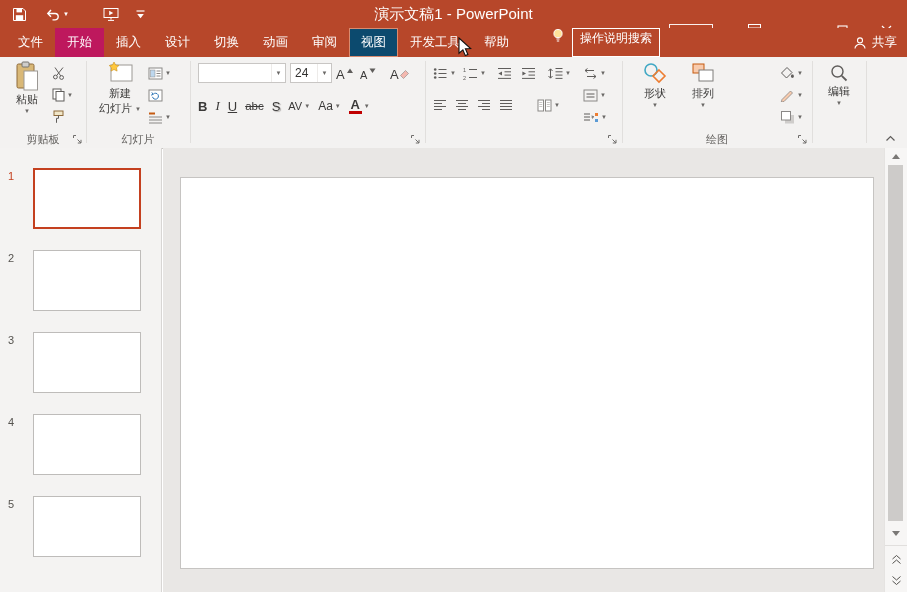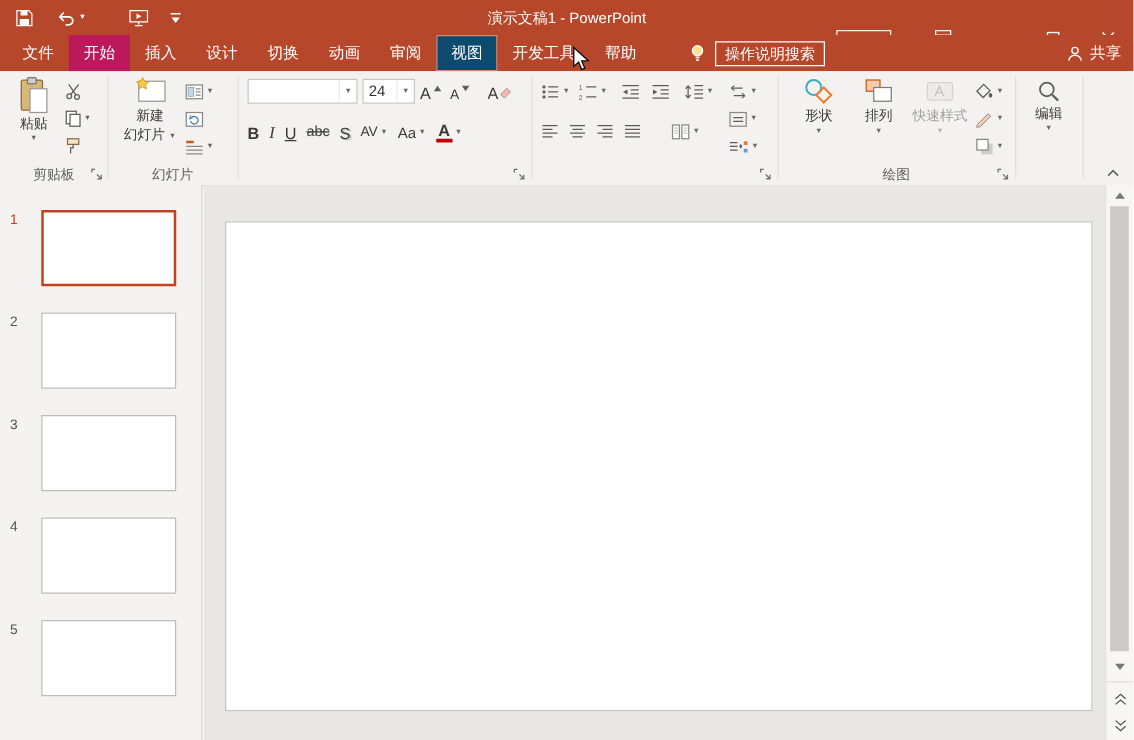--- a/index.html
+++ b/index.html
@@ -4,31 +4,31 @@
 <style>
   html,body{margin:0;padding:0;background:#fff}
   .app{position:relative;width:907px;height:592px;font-family:"Liberation Sans","DejaVu Sans",sans-serif;overflow:hidden;background:#fff}
   svg{display:block}
   .caret::after{content:"▼";font-size:6px;color:#6a6866;line-height:1;display:block}
   .caret-w::after{color:#fff}
   
   .titlebar{position:absolute;left:0;top:0;width:100%;height:28px;background:#B7472A;color:#fff}
   .qat{position:absolute;left:12px;top:0;height:28px;display:flex;align-items:center}
   .qbtn{display:flex;align-items:center;justify-content:center;height:28px}
-  .title{position:absolute;left:50%;top:0;transform:translateX(-50%);line-height:28px;font-size:12px;white-space:nowrap}
+  .title{position:absolute;left:50%;top:0;transform:translateX(-50%);line-height:28px;font-size:15px;white-space:nowrap}
   .tbright{position:absolute;right:0;top:16px;height:28px;display:flex;align-items:flex-end}
   .signin{border:1px solid rgba(255,255,255,.92);padding:1px 9px;font-size:12px;margin-right:26px;line-height:16px}
   .winbtn{width:30px;height:28px;display:flex;align-items:center;justify-content:center;margin-right:14px}
   .winbtn.last{margin-right:6px}
   
   .tabrow{position:absolute;left:0;top:28px;width:100%;height:29px;background:#B7472A;display:flex;align-items:stretch;padding-left:6px;box-sizing:border-box;color:#fff}
   .tab{padding:0 12px;line-height:29px;font-size:12.5px;white-space:nowrap}
   .tab.active{background:#be185d}
   .tab.hovered{background:#0c4a6e;box-shadow:inset 0 0 0 1px #D98B6F}
-  .tellme-wrap{display:flex;align-items:center;margin-left:30px;gap:7px}
+  .tellme-wrap{display:flex;margin-left:30px;gap:7px}
   .tellme{border:1px solid #fff;padding:2px 7px;font-size:12px;line-height:14px;white-space:nowrap}
   .share{margin-left:auto;display:flex;align-items:center;gap:5px;padding-right:10px;font-size:12.5px}
   
   .ribbon{position:absolute;left:0;top:57px;width:100%;height:91px;background:#F3F2F1;border-bottom:1px solid #C8C6C4;box-sizing:content-box}
   .gsep{position:absolute;top:4px;height:82px;width:1px;background:#E1DFDD}
   .group{position:absolute;top:0;height:91px}
   .glabel{position:absolute;bottom:1px;left:0;width:100%;text-align:center;font-size:11px;color:#605E5C}
   .launcher{position:absolute;bottom:4px;width:11px;height:11px;display:flex;align-items:center;justify-content:center}
   .bigbtn{position:absolute;display:flex;flex-direction:column;align-items:center;gap:2px;color:#3b3a39;font-size:11px;line-height:13px;text-align:center}
   .smbtn{position:absolute;display:flex;align-items:center;gap:2px;height:20px}
@@ -486,30 +486,20 @@
       <div class="bigbtn" style="left:60px;top:4px;width:42px">
         <span>
             <svg width="26" height="24" viewBox="0 0 26 24">
               <rect x="3" y="3" width="11" height="9" fill="#F8CBAD" stroke="#C55A11"></rect>
               <rect x="9" y="9" width="14" height="11" fill="#fff" stroke="#7F7D7B"></rect>
             </svg>
           </span>
         <span>排列</span>
         <span class="caret"></span>
       </div>
-      <div class="bigbtn disabled" style="left:104px;top:4px;width:52px">
-        <span>
-            <svg width="26" height="24" viewBox="0 0 26 24">
-              <rect x="3" y="5" width="20" height="14" rx="2" fill="#E8E6E4" stroke="#AEACAA"></rect>
-              <path d="M9 16 l3.5 -8 3.5 8 M10.5 13 h4.5" fill="none" stroke="#8A8886"></path>
-            </svg>
-          </span>
-        <span>快速样式</span>
-        <span class="caret"></span>
-      </div>
       <div class="smbtn" style="left:158px;top:6px">
         <span>
             <svg width="15" height="14" viewBox="0 0 15 14">
               <path d="M7 1.5 l5 5 -5.5 5.5 -5 -5 z" fill="none" stroke="#5F5D5B"></path>
               <path d="M13.2 8.5 c1.4 2 .3 3.4 -.8 3.4 -1.1 0 -2.2 -1.4 -.8 -3.4 z" fill="#5F5D5B"></path>
             </svg>
           </span>
         <span class="caret"></span>
       </div>
       <div class="smbtn" style="left:158px;top:28px">

